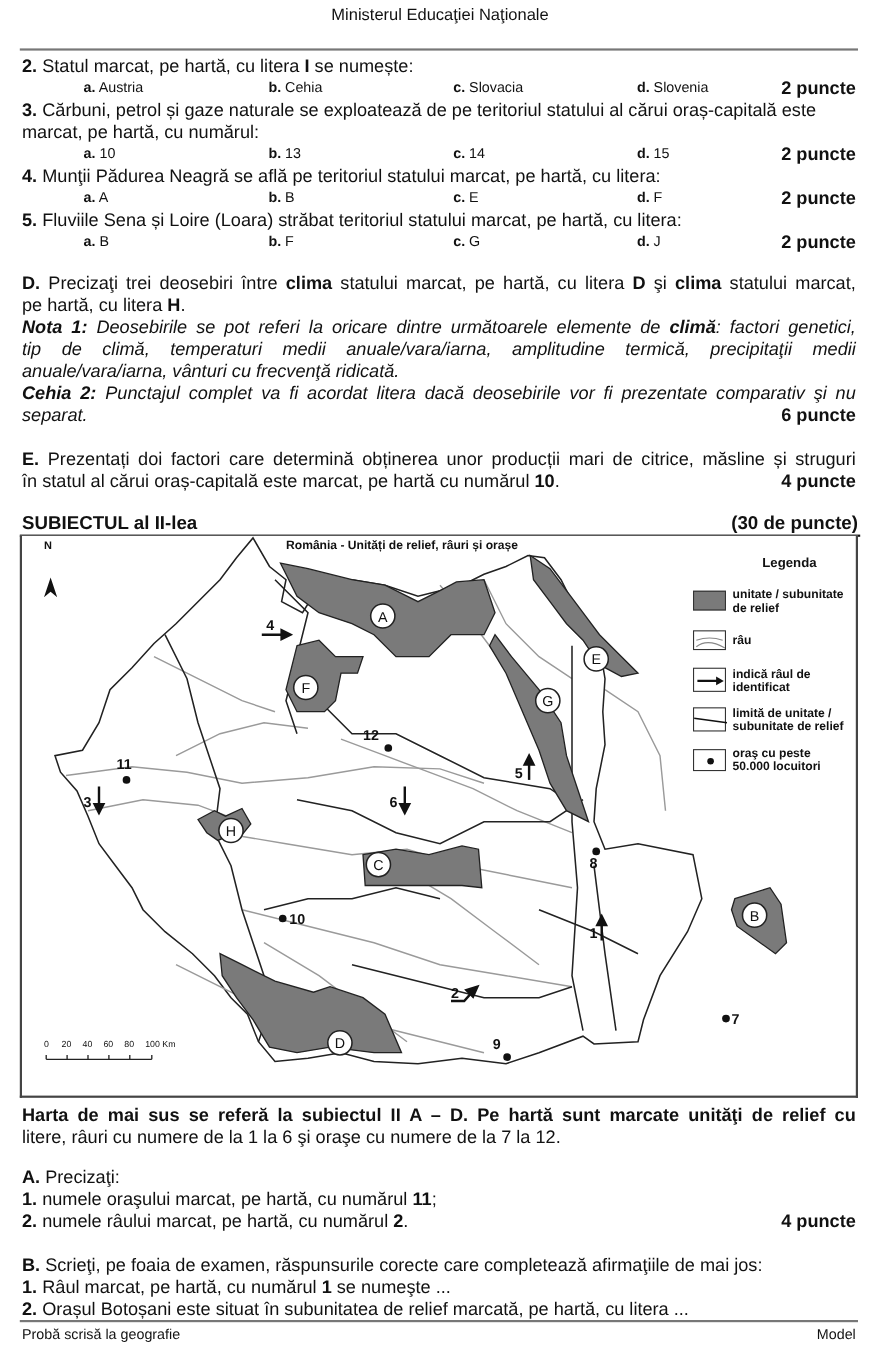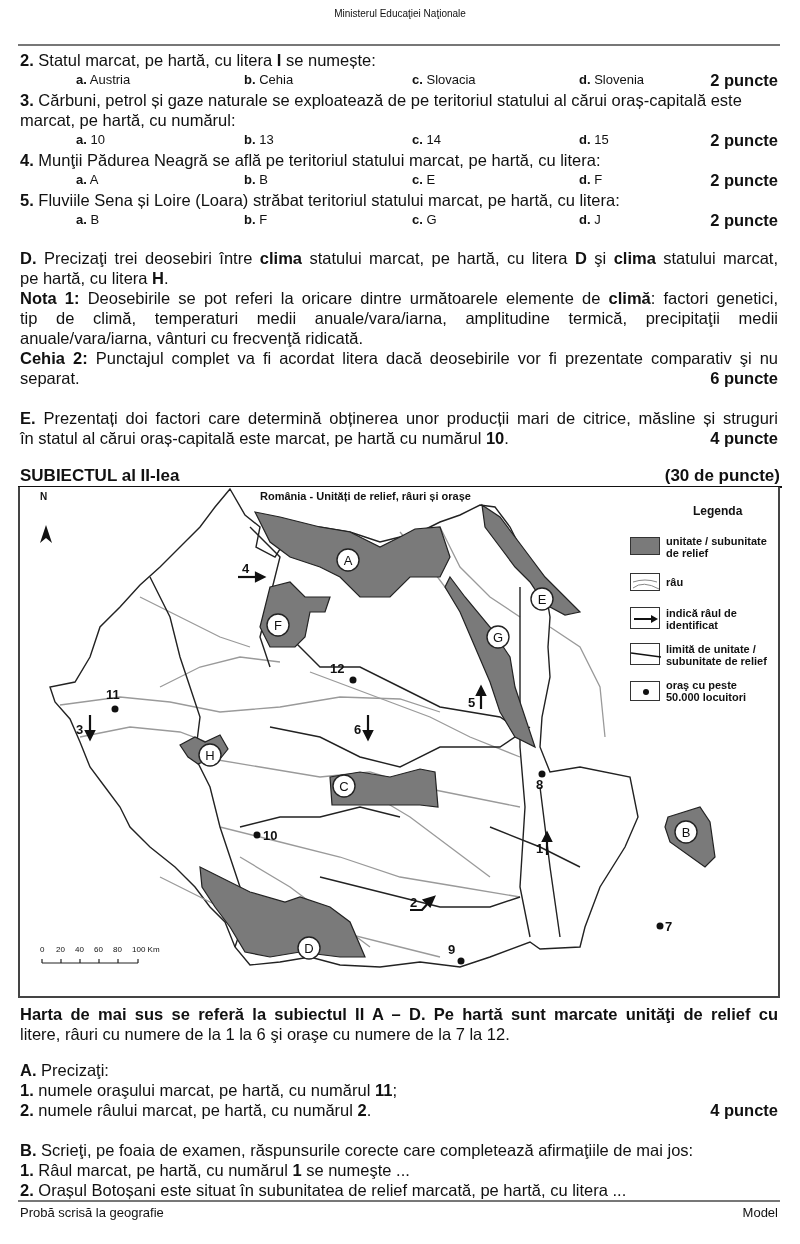--- a/index.html
+++ b/index.html
@@ -1,25 +1,25 @@
 <!DOCTYPE html>
 <html><head>
 <meta charset="utf-8">
 <style>
   html,body{margin:0;padding:0;background:#fff;}
   body{width:800px;height:1244px;position:relative;overflow:hidden;font-family:"Liberation Sans",sans-serif;color:#111;}
-  .hdr{position:absolute;left:0;top:6px;width:800px;text-align:center;font-size:10px;line-height:16px;}
+  .hdr{position:absolute;left:0;top:6px;width:800px;text-align:center;font-size:15px;line-height:16px;}
   .hrule{position:absolute;left:18px;width:762px;height:2px;background:#777;}
   .line{position:absolute;left:20px;width:758px;font-size:16.5px;line-height:20px;white-space:nowrap;}
   .opts{position:absolute;left:20px;width:758px;font-size:13px;line-height:20px;height:20px;}
   .opts span{position:absolute;top:0;}
   .pts{position:absolute;right:22px;font-weight:bold;font-size:16.5px;line-height:20px;}
   b{font-weight:bold;}
   .just{text-align:justify;text-align-last:justify;}
-  .it{}
+  .it{font-style:italic;}
   .subj{position:absolute;left:20px;top:466px;width:760px;font-weight:bold;font-size:17px;line-height:20px;}
   .subj .r{position:absolute;right:0;top:0;}
   .subjrule{position:absolute;left:18px;top:486px;width:764px;height:2px;background:#111;}
   .map{position:absolute;left:18px;top:487px;width:762px;height:511px;border:2px solid #444;border-top:none;box-sizing:border-box;background:#fff;overflow:hidden;}
   .map svg{position:absolute;left:0;top:0;}
   .maptitle{position:absolute;left:240px;top:3px;font-size:11px;font-weight:bold;}
   .legend{position:absolute;left:610px;top:8px;width:150px;font-size:11px;font-weight:bold;}
   .legend .lt{position:absolute;left:63px;top:9px;font-size:12px;}
   .leg-item{position:absolute;left:0;}
   .leg-box{position:absolute;left:0;width:30px;height:18px;border:1px solid #333;box-sizing:border-box;background:#fff;}

